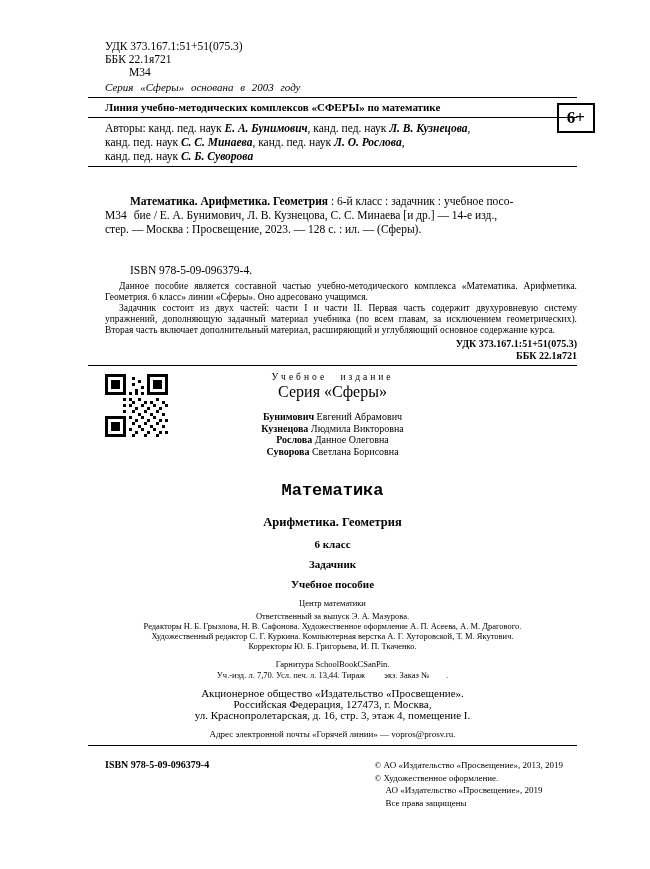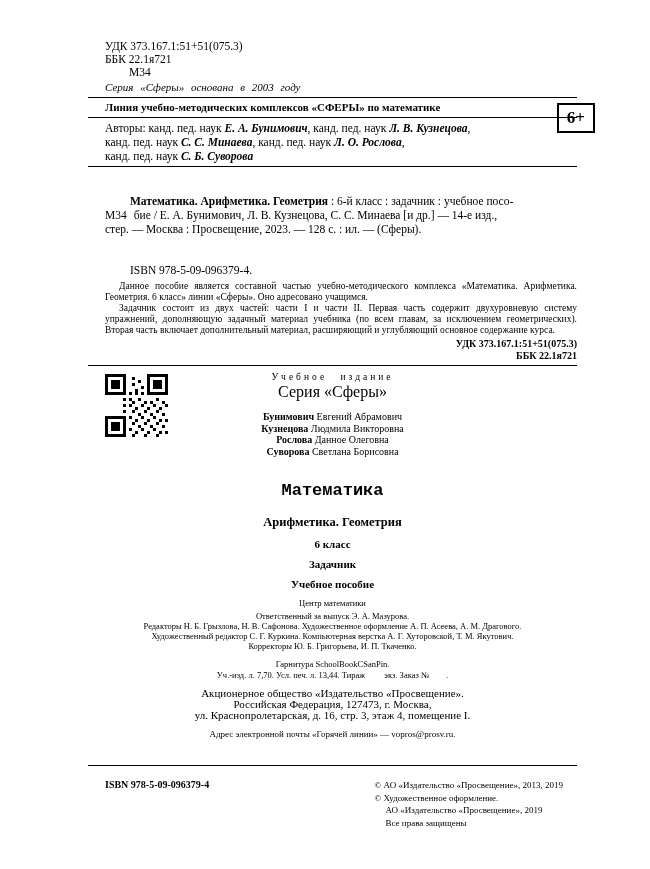--- a/index.html
+++ b/index.html
@@ -41,21 +41,21 @@
   .names{margin-top:10px;font-size:10px;line-height:11.5px;}
   .imp-title{font-size:17px;font-weight:bold;margin-top:24px;line-height:20px;font-family:Liberation Mono, monospace;}
   .imp-subtitle{font-size:12.5px;font-weight:bold;margin-top:13px;line-height:16px;}
   .imp-grade,.imp-type,.imp-kind{font-size:11px;font-weight:bold;margin-top:8px;line-height:12px;}
   .imp-center{font-size:8.5px;margin-top:8px;line-height:11px;}
   .credits{font-size:8.5px;line-height:10px;margin-top:2px;}
   .print-info{font-size:8.5px;line-height:10.5px;margin-top:8px;}
   .publisher{font-size:11px;line-height:11px;margin-top:8px;}
   .email-line{font-size:9px;margin-top:8px;line-height:11px;}
 
-  .footer{position:absolute;left:88px;right:73px;top:762px;}
+  .footer{position:absolute;left:88px;right:73px;top:742px;}
   .footrow{display:flex;justify-content:space-between;align-items:flex-start;padding-top:10px;}
   .isbn{font-size:10px;font-weight:bold;padding-left:17px;}
   .copy{font-size:9px;line-height:12.5px;padding-right:14px;}
   .copy .ind{padding-left:11px;}
 
   .age-badge{
     position:absolute;top:103px;right:55px;
     border:2px solid #000;
     font-size:17px;font-weight:bold;
     padding:3px 8px;line-height:20px;

